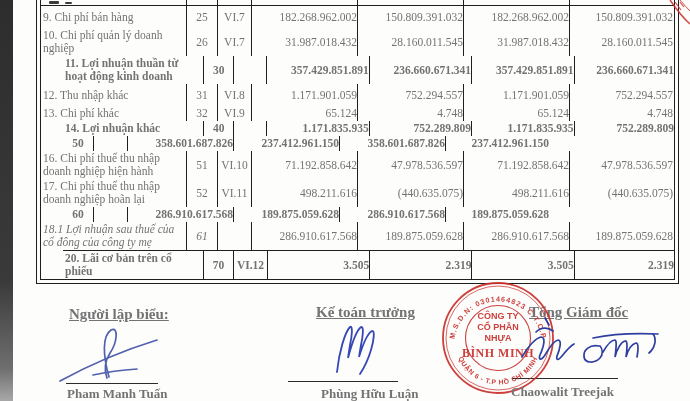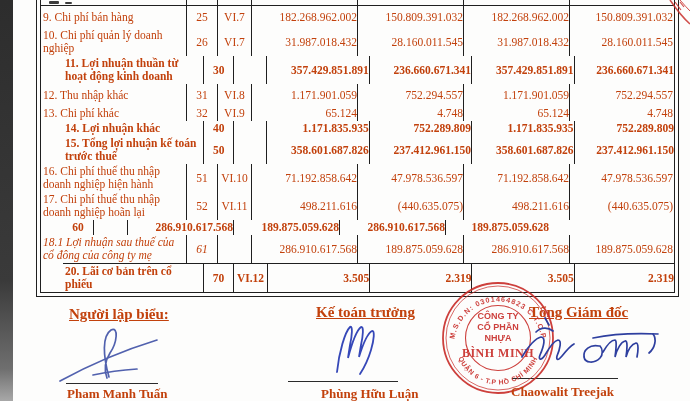--- a/index.html
+++ b/index.html
@@ -1,20 +1,20 @@
 <!DOCTYPE html>
 <html><head>
 <meta charset="utf-8">
 <style>
   * { margin:0; padding:0; box-sizing:border-box; }
   html,body { background:#e8e8e8; }
   .page {
     position:relative; width:690px; height:401px;
     background:#fdfdfc; overflow:hidden;
-    font-family:"Liberation Serif", serif; color:#c2410c;
+    font-family:"Liberation Serif", serif; color:#737373;
   }
   .scan-edge {
     position:absolute; left:0; top:0; width:13px; height:401px;
     background:linear-gradient(180deg,#2d2d2d 0%,#3a3a3a 70%,#6f6f6f 92%,#a8a8a8 100%);
   }
   
   .table-outer {
     position:absolute; left:36px; top:0; width:643px; z-index:2;
     border-left:1.5px solid #1f1f1f; border-right:1.5px solid #1f1f1f;
     border-bottom:1.5px solid #1f1f1f; padding:0 3px 3px 3px;
@@ -125,21 +125,20 @@
         <div class="row bold">
           <div class="cell label">14. Lợi nhuận khác</div>
           <div class="cell code">40</div>
           <div class="cell note"></div>
           <div class="cell num">1.171.835.935</div>
           <div class="cell num">752.289.809</div>
           <div class="cell num">1.171.835.935</div>
           <div class="cell num last">752.289.809</div>
         </div>
         <div class="row bold">
-          <div class="cell label">15. Tổng lợi nhuận kế toán trước thuế</div>
           <div class="cell code">50</div>
           <div class="cell note"></div>
           <div class="cell num">358.601.687.826</div>
           <div class="cell num">237.412.961.150</div>
           <div class="cell num">358.601.687.826</div>
           <div class="cell num last">237.412.961.150</div>
         </div>
         <div class="row">
           <div class="cell label">16.  Chi phí thuế thu nhập doanh nghiệp hiện hành</div>
           <div class="cell code">51</div>

